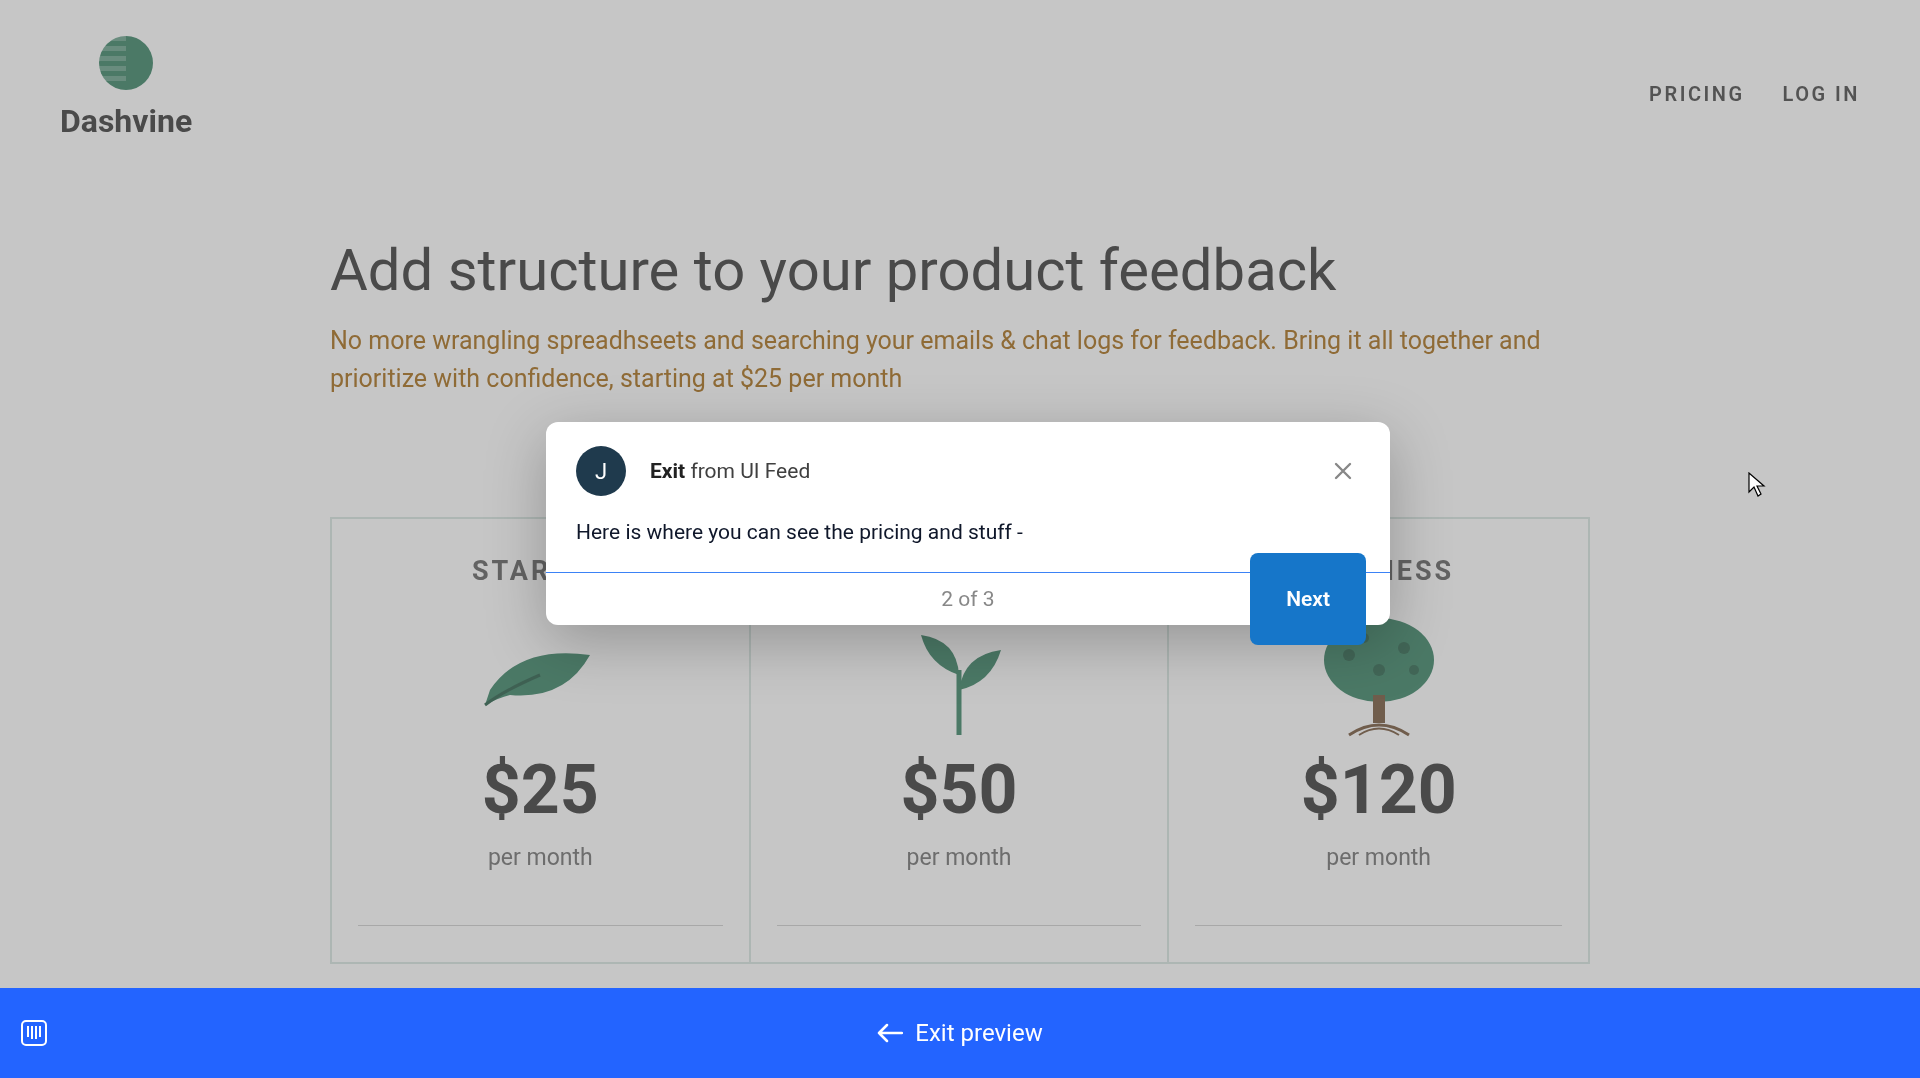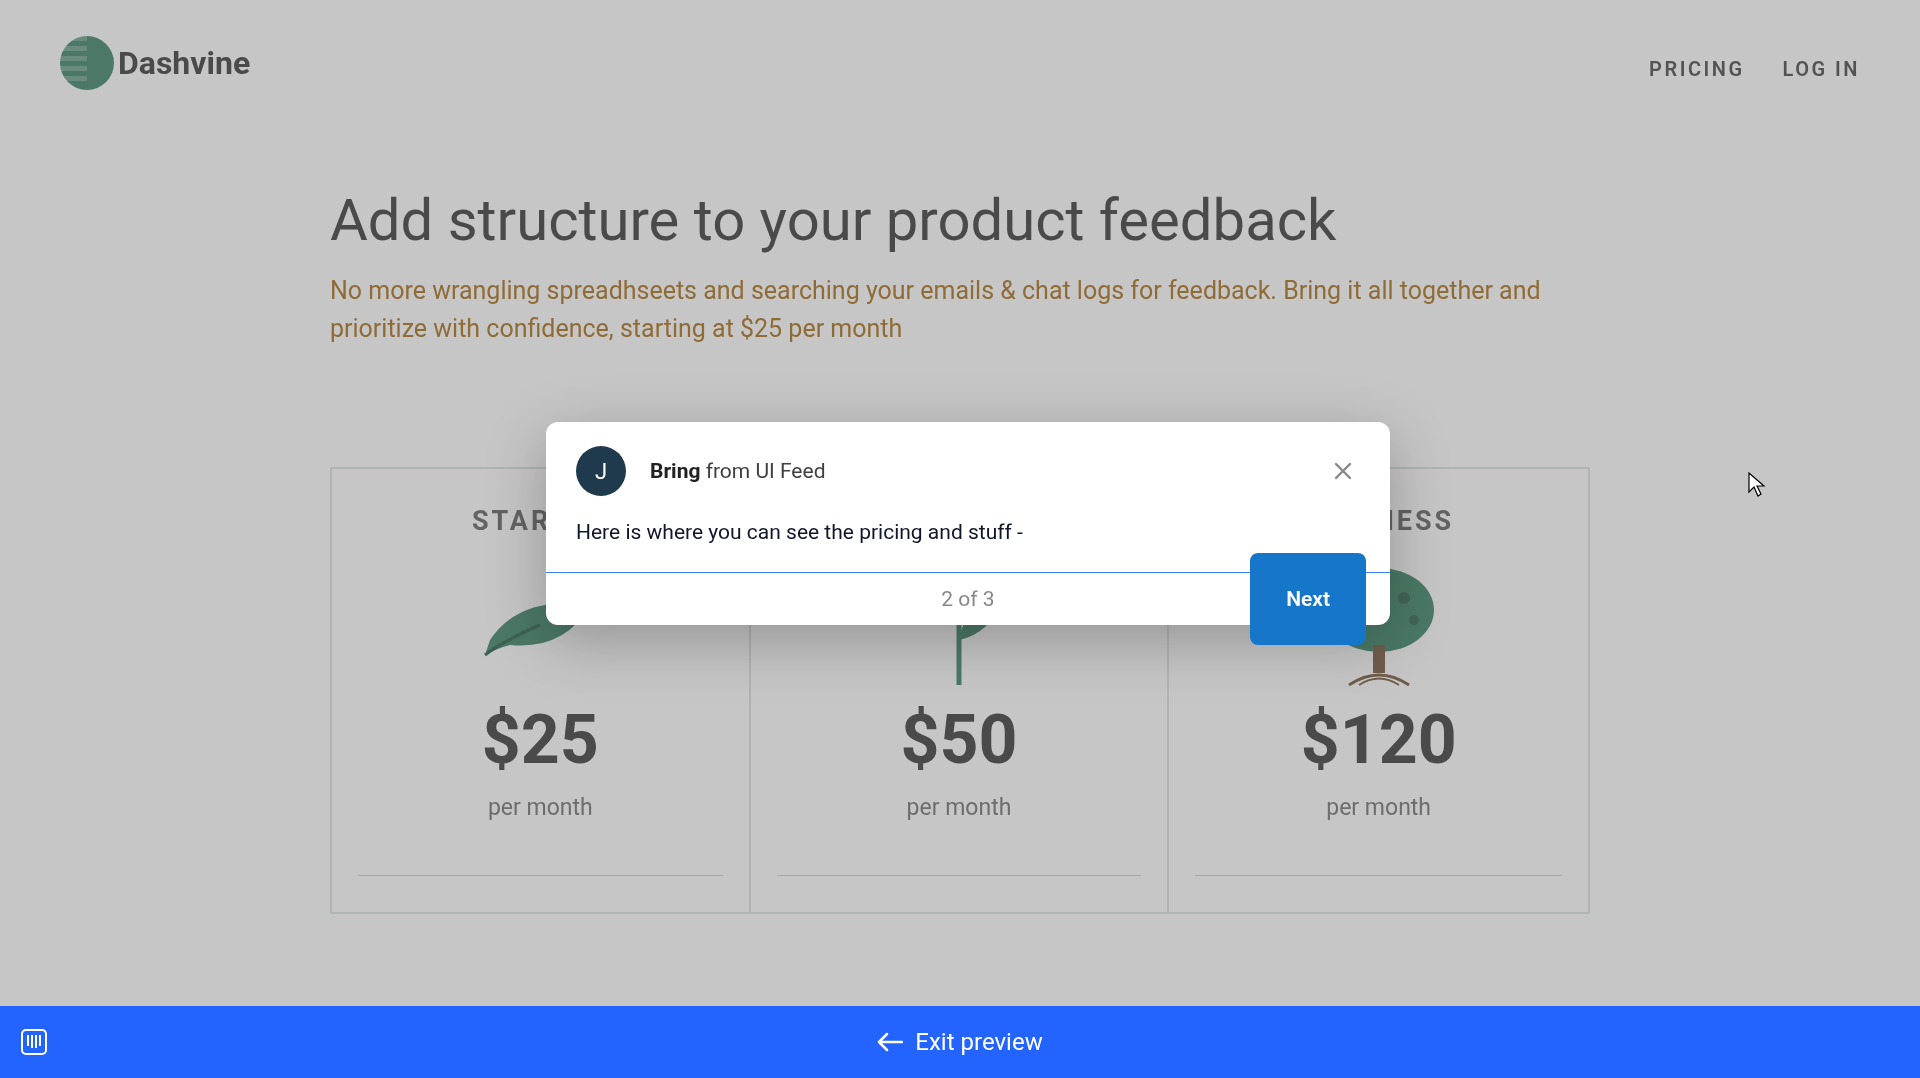--- a/index.html
+++ b/index.html
@@ -18,21 +18,22 @@
     
     .header {
       display: flex;
       justify-content: space-between;
       align-items: center;
       padding: 36px 60px;
     }
     .logo-area {
       display: flex;
       align-items: center;
-      gap: 4px;
+      gap: 12px;
+      flex-direction: column;
     }
     .logo-icon {
       width: 54px;
       height: 54px;
       position: relative;
     }
     .logo-circle-left {
       position: absolute;
       width: 27px;
       height: 54px;
@@ -239,21 +240,21 @@
       padding: 34px 36px;
       border-radius: 8px;
       cursor: pointer;
     }
     
     .preview-bar {
       position: absolute;
       left: 0;
       right: 0;
       bottom: 0;
-      height: 72px;
+      height: 90px;
       background: #2364ff;
       display: flex;
       align-items: center;
       justify-content: center;
       z-index: 30;
     }
     .preview-text {
       color: #fff;
       font-size: 24px;
       display: flex;
@@ -358,21 +359,21 @@
     </div>
   </div>
 </div>
 
 <div class="overlay"></div>
 
 <div class="tour-card">
   <div class="tour-header">
     <div class="avatar">J</div>
     <div class="author">
-      <span class="author-name">Bring</span><span class="author-from"> from UI Feed</span>
+      <span class="author-name">Exit</span><span class="author-from"> from UI Feed</span>
     </div>
     <div class="tour-close">
       <svg width="20" height="20" viewBox="0 0 20 20">
           <path d="M3 3 L17 17 M17 3 L3 17" stroke="#888" stroke-width="2.4" stroke-linecap="round"></path>
         </svg>
     </div>
   </div>
   <div class="tour-body">Here is where you can see the pricing and stuff -</div>
   <div class="tour-footer">
     <div class="step-indicator">2 of 3</div>

